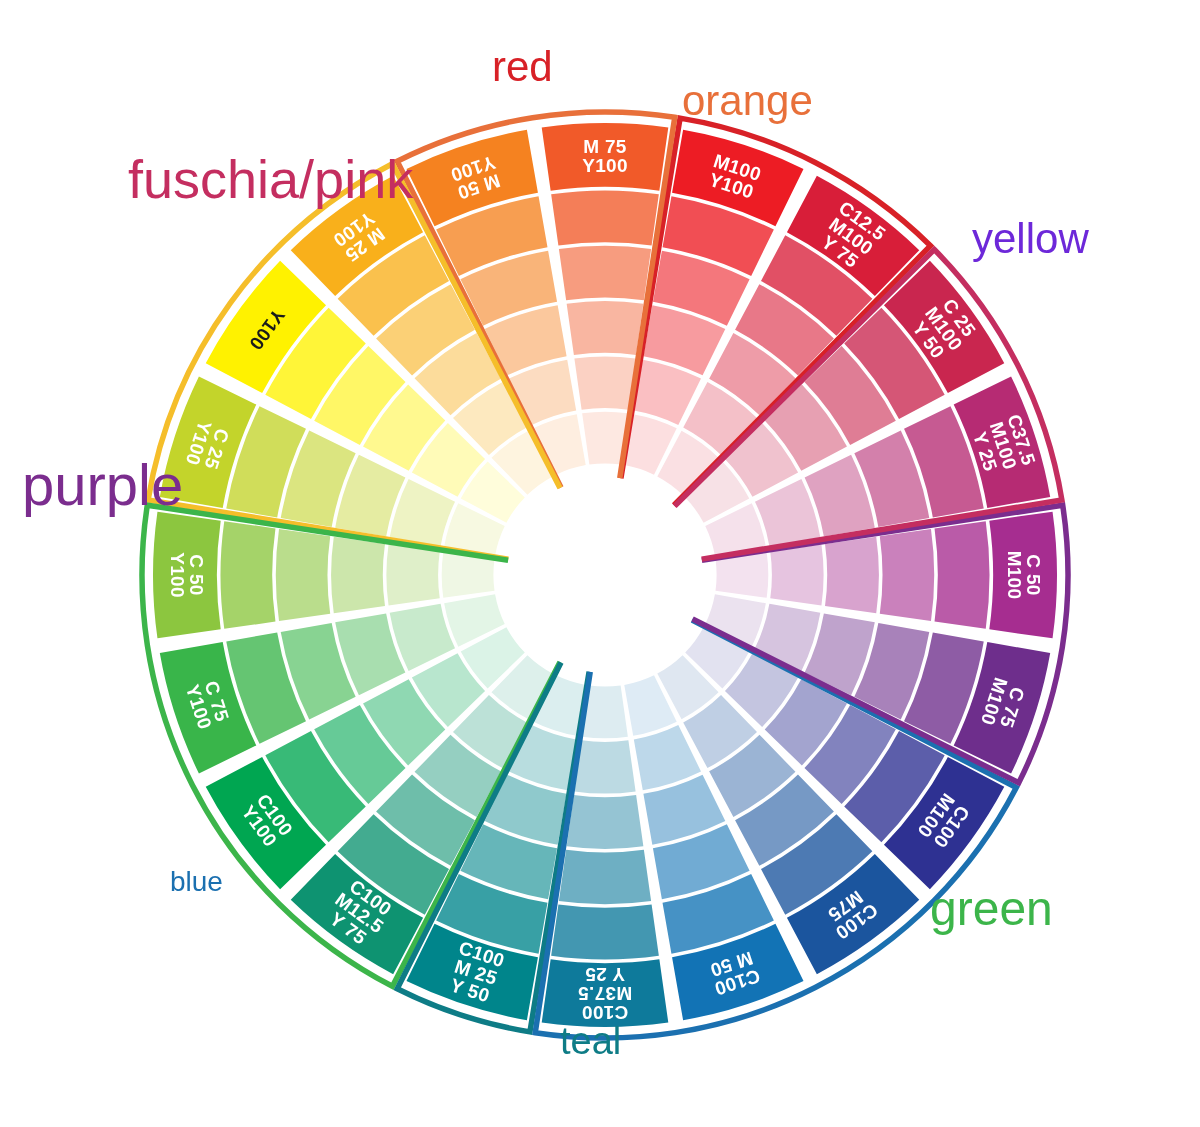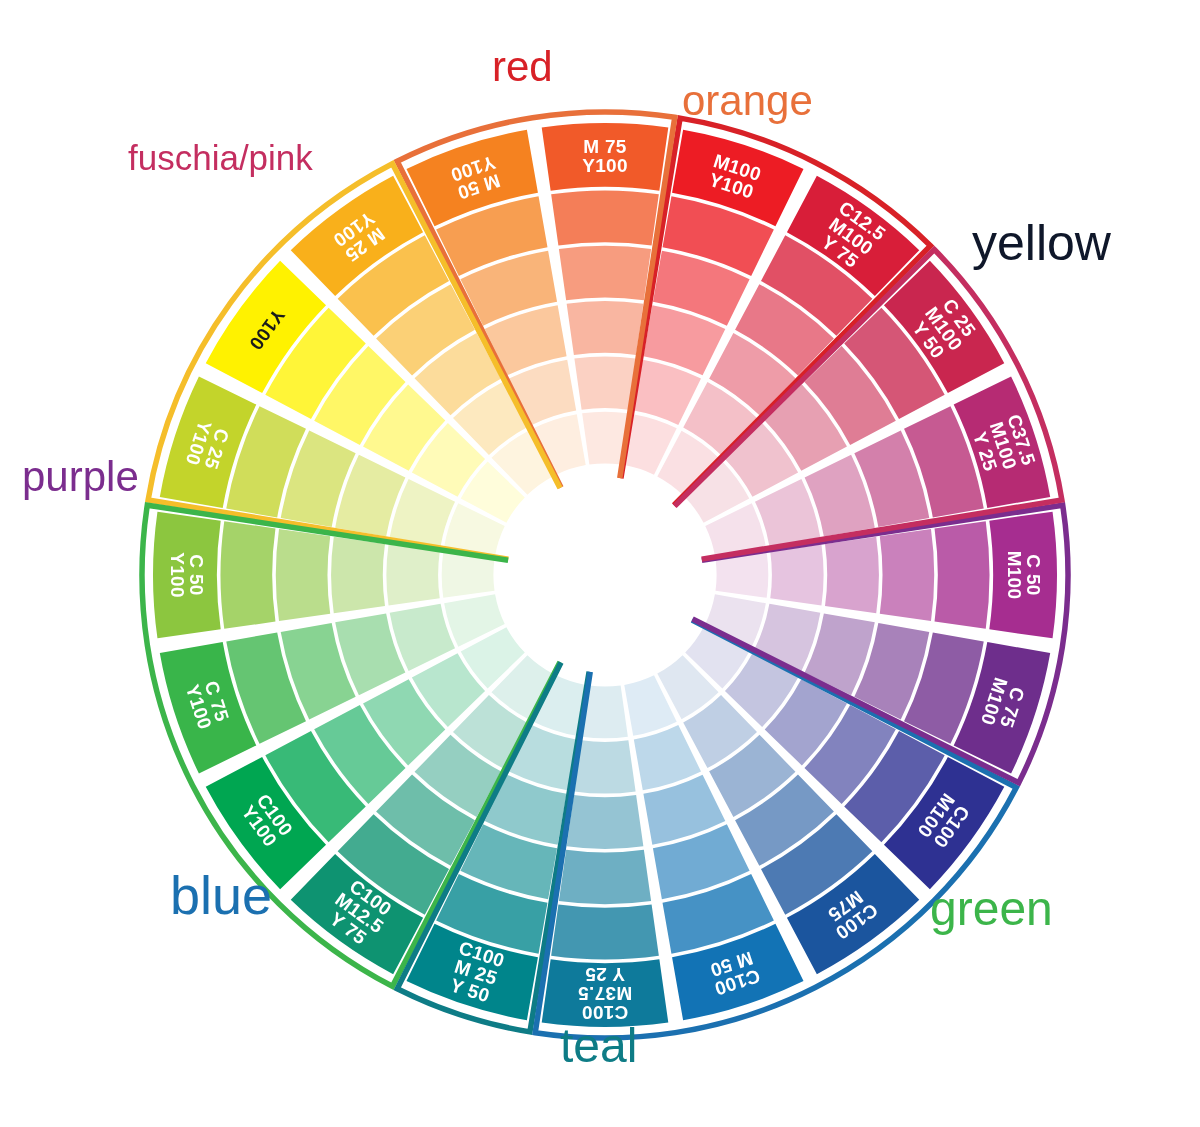--- a/index.html
+++ b/index.html
@@ -217,20 +217,20 @@
         <text class="swatch-text" x="207.20761530651583" y="445.7494192016296" text-anchor="middle" fill="#ffffff" font-size="19" transform="rotate(108 207.20761530651583 445.7494192016296)"><tspan x="207.20761530651583" dy="-3.5" xml:space="preserve">C 25</tspan><tspan x="207.20761530651583" dy="19" xml:space="preserve">Y100</tspan></text>
         <text class="swatch-text" x="266.61758640420203" y="329.1507857935534" text-anchor="middle" fill="#1a1a1a" font-size="19" transform="rotate(126 266.61758640420203 329.1507857935534)"><tspan x="266.61758640420203" dy="6" xml:space="preserve">Y100</tspan></text>
         <text class="swatch-text" x="359.1507857935533" y="236.6175864042021" text-anchor="middle" fill="#ffffff" font-size="19" transform="rotate(144 359.1507857935533 236.6175864042021)"><tspan x="359.1507857935533" dy="-3.5" xml:space="preserve">M 25</tspan><tspan x="359.1507857935533" dy="19" xml:space="preserve">Y100</tspan></text>
         <text class="swatch-text" x="475.7494192016296" y="177.20761530651583" text-anchor="middle" fill="#ffffff" font-size="19" transform="rotate(162 475.7494192016296 177.20761530651583)"><tspan x="475.7494192016296" dy="-3.5" xml:space="preserve">M 50</tspan><tspan x="475.7494192016296" dy="19" xml:space="preserve">Y100</tspan></text>
         <text class="swatch-text" x="604.9999999999999" y="156.7363344051447" text-anchor="middle" fill="#ffffff" font-size="19" transform="rotate(360 604.9999999999999 156.7363344051447)"><tspan x="604.9999999999999" dy="-3.5" xml:space="preserve">M 75</tspan><tspan x="604.9999999999999" dy="19" xml:space="preserve">Y100</tspan></text>
       </g>
   </svg>
   <div id="family-labels">
       <div class="fam-label" style="left: 492px; top: 46px; color: rgb(216, 33, 39); font-size: 42px; text-align: right;">red</div>
       <div class="fam-label" style="left: 682px; top: 80px; color: rgb(232, 112, 58); font-size: 42px;">orange</div>
-      <div class="fam-label" style="left: 972px; top: 218px; color: #0f172a; font-size: 50px;">yellow</div>
+      <div class="fam-label" style="left: 972px; top: 218px; color: #6d28d9; font-size: 42px;">yellow</div>
       <div class="fam-label" style="left: 930px; top: 885px; color: rgb(60, 181, 74); font-size: 48px;">green</div>
-      <div class="fam-label" style="left: 560px; top: 1022px; color: rgb(14, 124, 134); font-size: 48px;">teal</div>
-      <div class="fam-label" style="left: 170px; top: 868px; color: rgb(27, 112, 176); font-size: 54px;">blue</div>
-      <div class="fam-label" style="left: 22px; top: 456px; color: rgb(123, 45, 142); font-size: 42px;">purple</div>
-      <div class="fam-label" style="left: 128px; top: 140px; color: rgb(196, 46, 96); font-size: 35px;">fuschia/pink</div>
+      <div class="fam-label" style="left: 560px; top: 1022px; color: rgb(14, 124, 134); font-size: 38px;">teal</div>
+      <div class="fam-label" style="left: 170px; top: 868px; color: rgb(27, 112, 176); font-size: 28px;">blue</div>
+      <div class="fam-label" style="left: 22px; top: 456px; color: rgb(123, 45, 142); font-size: 58px;">purple</div>
+      <div class="fam-label" style="left: 128px; top: 152px; color: rgb(196, 46, 96); font-size: 54px;">fuschia/pink</div>
     </div>
 </div>
 
 </body></html>

